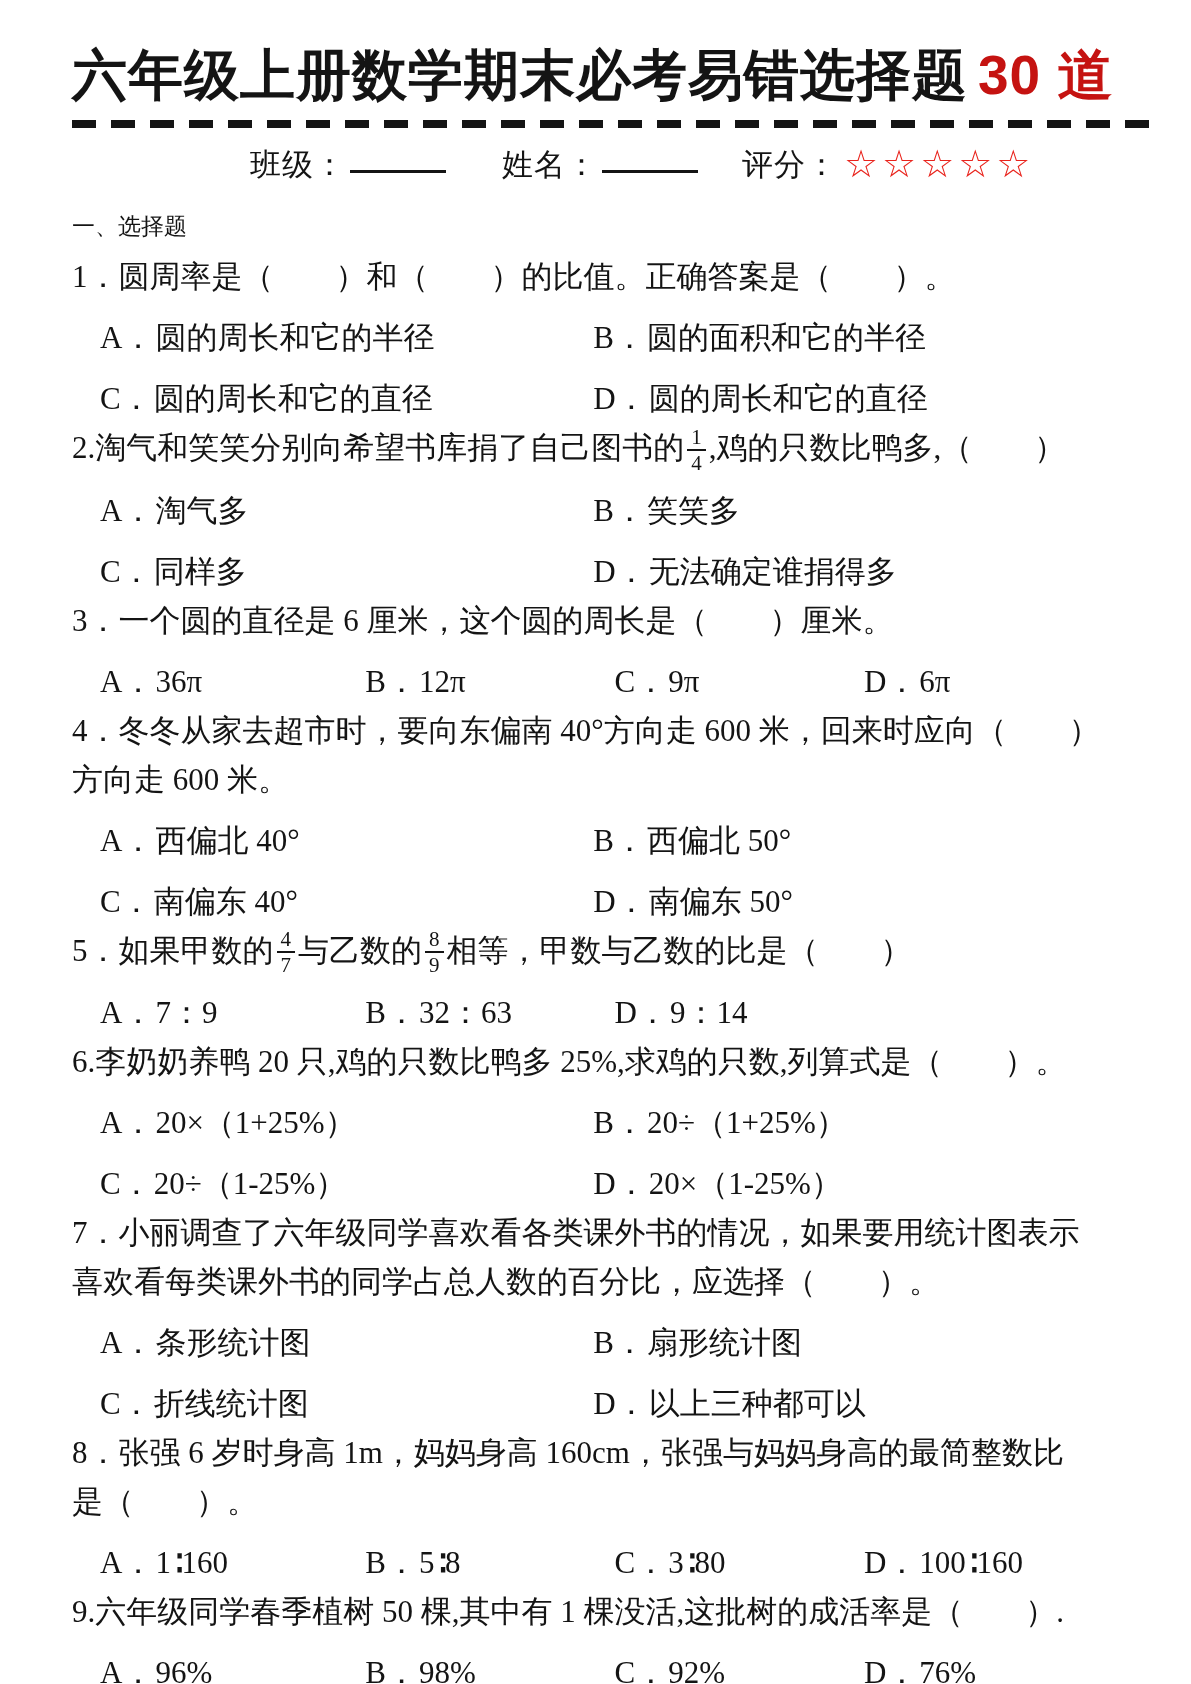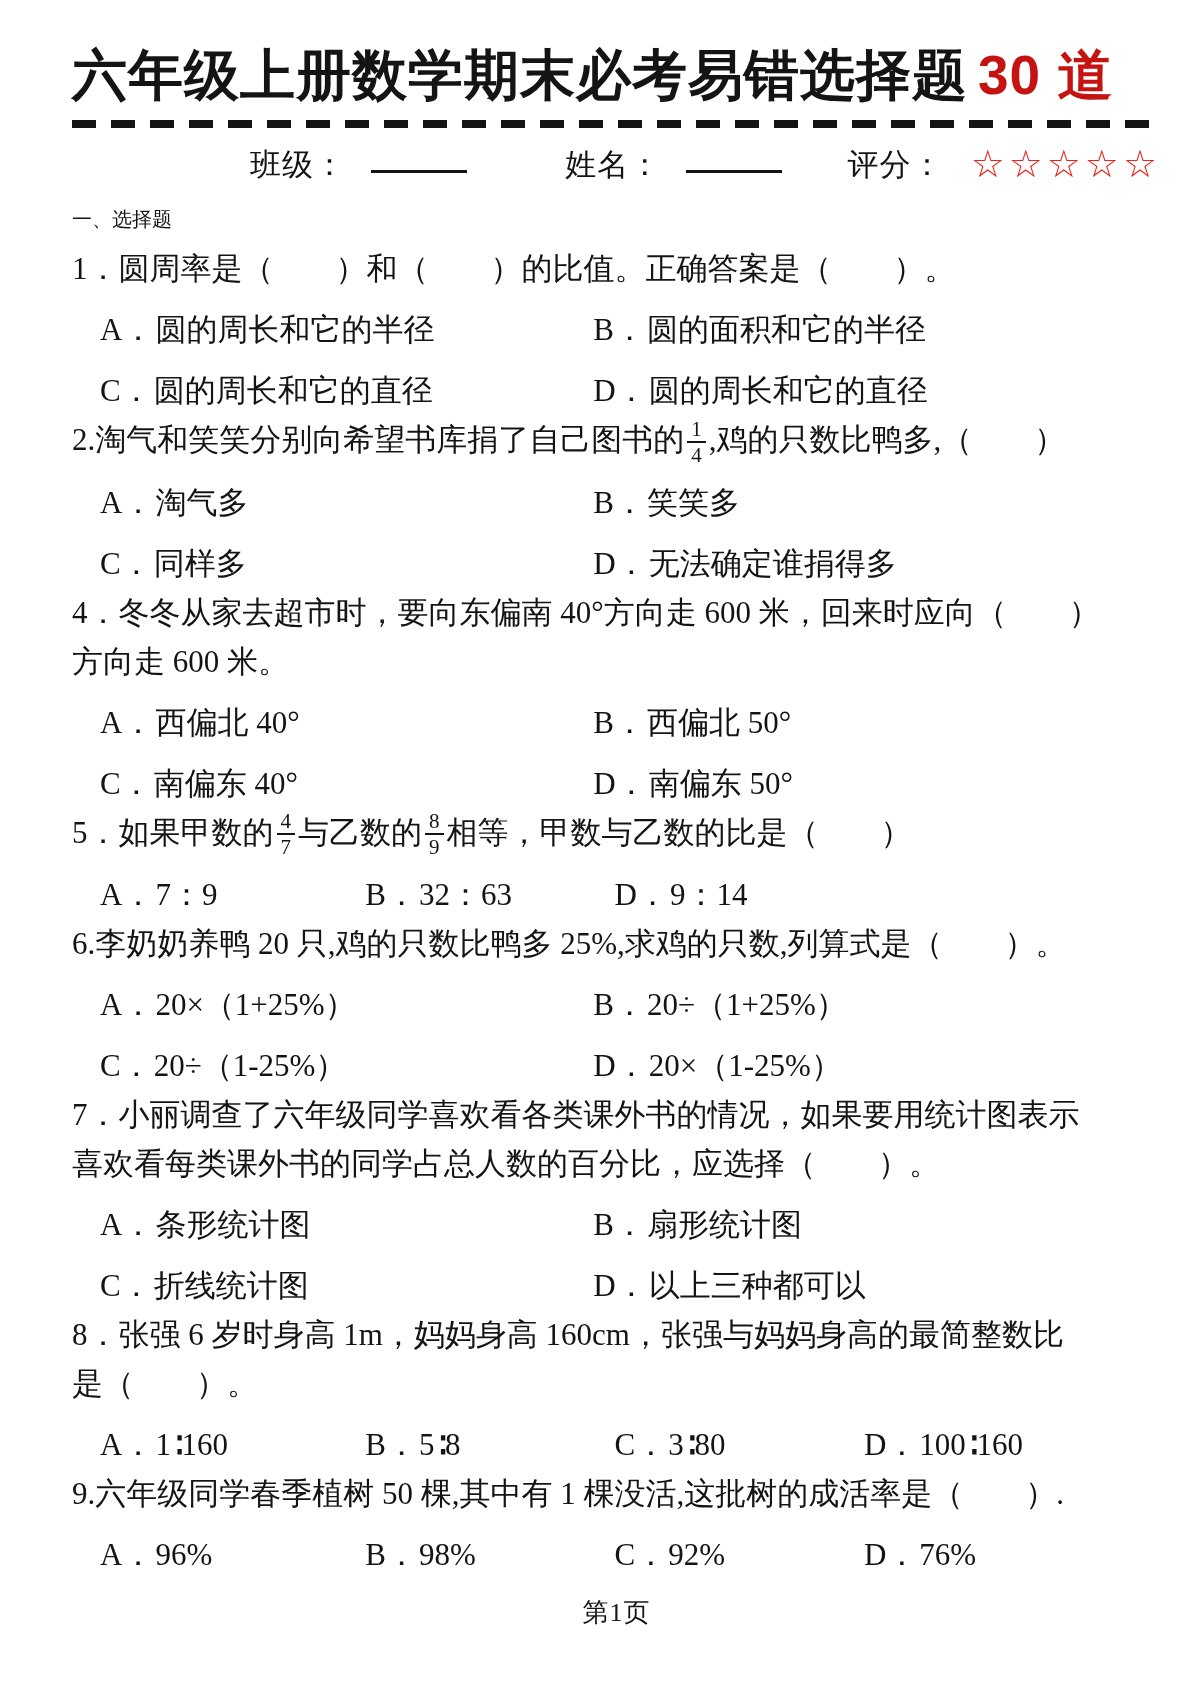--- a/index.html
+++ b/index.html
@@ -31,21 +31,20 @@
     margin: 8px 0 12px 0;
     background: repeating-linear-gradient(90deg, #141414 0px, #141414 24px, transparent 24px, transparent 39px);
   }
   .info-row {
     display: flex;
     align-items: baseline;
     padding-left: 178px;
     font-size: 31px;
     height: 52px;
     white-space: nowrap;
-    justify-content: space-between;
   }
   .info-label { letter-spacing: 1px; }
   .blank {
     display: inline-block;
     width: 96px;
     border-bottom: 3px solid #141414;
     margin: 0 10px 0 4px;
     transform: translateY(-2px);
   }
   .blank.last { margin-right: 44px; }
@@ -54,23 +53,23 @@
     font-family: "DejaVu Sans", sans-serif;
     font-size: 38px;
     letter-spacing: 4px;
     color: #e9231c;
     transform: translateY(2px);
     display: inline-block;
     margin-left: 6px;
   }
   
   .section-heading {
-    font-size: 20px;
+    font-size: 23px;
     line-height: 50px;
-    margin-top: 2px;
+    margin-top: 10px;
   }
   .question { font-size: 31px; }
   .stem-line { line-height: 49px; }
   .options {
     display: grid;
     padding-left: 28px;
   }
   .cols-2 { grid-template-columns: 46.5% 53.5%; }
   .cols-4 { grid-template-columns: 25% 23.5% 23.5% 28%; }
   .option { line-height: 49px; white-space: nowrap; margin-top: 12px; }
@@ -128,20 +127,29 @@
       <div class="question">
         <div class="stem-line"><span>2.淘气和笑笑分别向希望书库捐了自己图书的</span><span class="frac"><span class="num">1</span><span class="den">4</span></span><span>,鸡的只数比鸭多,（　　）</span></div>
         <div class="options cols-2">
           <div class="option"><span class="option-label">A．</span><span>淘气多</span></div>
           <div class="option"><span class="option-label">B．</span><span>笑笑多</span></div>
           <div class="option"><span class="option-label">C．</span><span>同样多</span></div>
           <div class="option"><span class="option-label">D．</span><span>无法确定谁捐得多</span></div>
         </div>
       </div>
       <div class="question">
+        <div class="stem-line"><span>3．一个圆的直径是 6 厘米，这个圆的周长是（　　）厘米。</span></div>
+        <div class="options cols-4">
+          <div class="option"><span class="option-label">A．</span><span>36π</span></div>
+          <div class="option"><span class="option-label">B．</span><span>12π</span></div>
+          <div class="option"><span class="option-label">C．</span><span>9π</span></div>
+          <div class="option"><span class="option-label">D．</span><span>6π</span></div>
+        </div>
+      </div>
+      <div class="question">
         <div class="stem-line"><span>4．冬冬从家去超市时，要向东偏南 40°方向走 600 米，回来时应向（　　）</span></div>
         <div class="stem-line"><span>方向走 600 米。</span></div>
         <div class="options cols-2">
           <div class="option"><span class="option-label">A．</span><span>西偏北 40°</span></div>
           <div class="option"><span class="option-label">B．</span><span>西偏北 50°</span></div>
           <div class="option"><span class="option-label">C．</span><span>南偏东 40°</span></div>
           <div class="option"><span class="option-label">D．</span><span>南偏东 50°</span></div>
         </div>
       </div>
       <div class="question">

